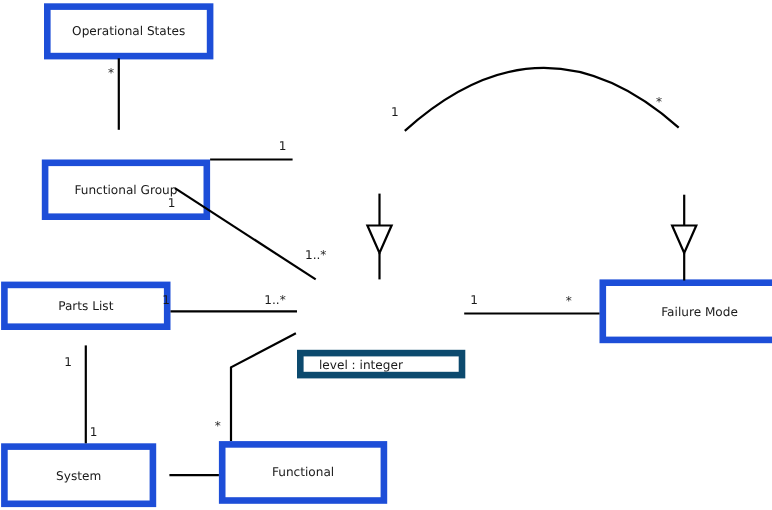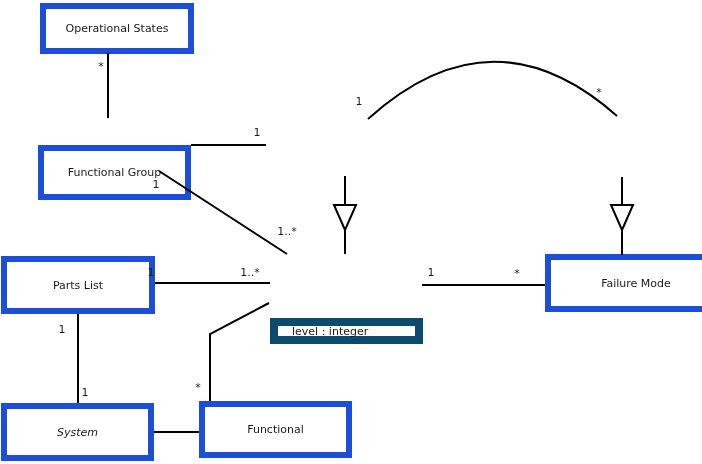--- a/index.html
+++ b/index.html
@@ -21,21 +21,21 @@
     justify-content: center;
     font-size: 11px;
     color: #1a1a1a;
     white-space: nowrap;
     z-index: 1;
   }
   .uml-attr {
     position: absolute;
     box-sizing: border-box;
     background: #ffffff;
-    border: 8px solid #0c4a6e;
+    border: 6px solid #0c4a6e;
     display: flex;
     align-items: center;
     justify-content: flex-start;
     padding-left: 14px;
     font-size: 11px;
     color: #1a1a1a;
     white-space: nowrap;
     z-index: 1;
   }
   svg.edge-layer {
@@ -72,33 +72,33 @@
   <div class="uml-class" style="left:40px; top:3px; width:154px; height:51px;">
     <span>Operational States</span>
   </div>
 
   <div class="uml-class" style="left:38px; top:118px; width:153px; height:55px;margin-top:27px;">
     <span>Functional Group</span>
   </div>
 
 
 
-  <div class="uml-class" style="left:1px; top:256px; width:154px; height:58px;">
+  <div class="uml-class" style="left:1px; top:256px; width:154px; height:44px;">
     <span>Parts List</span>
   </div>
 
   <div class="uml-attr" style="left:270px; top:318px; width:153px; height:26px;">
     <span>level : integer</span>
   </div>
 
   <div class="uml-class" style="left:545px; top:254px; width:182px; height:58px;">
     <span>Failure Mode</span>
   </div>
 
-  <div class="uml-class" style="left:1px; top:403px; width:153px; height:58px;font-style:italic;">
+  <div class="uml-class" style="left:1px; top:403px; width:141px; height:58px;">
     <span>System</span>
   </div>
 
   <div class="uml-class" style="left:199px; top:401px; width:153px; height:57px;">
     <span>Functional</span>
   </div>
 
   <svg class="edge-layer" viewBox="0 0 702 464">
 
     <line x1="108" y1="53" x2="108" y2="118"></line>

